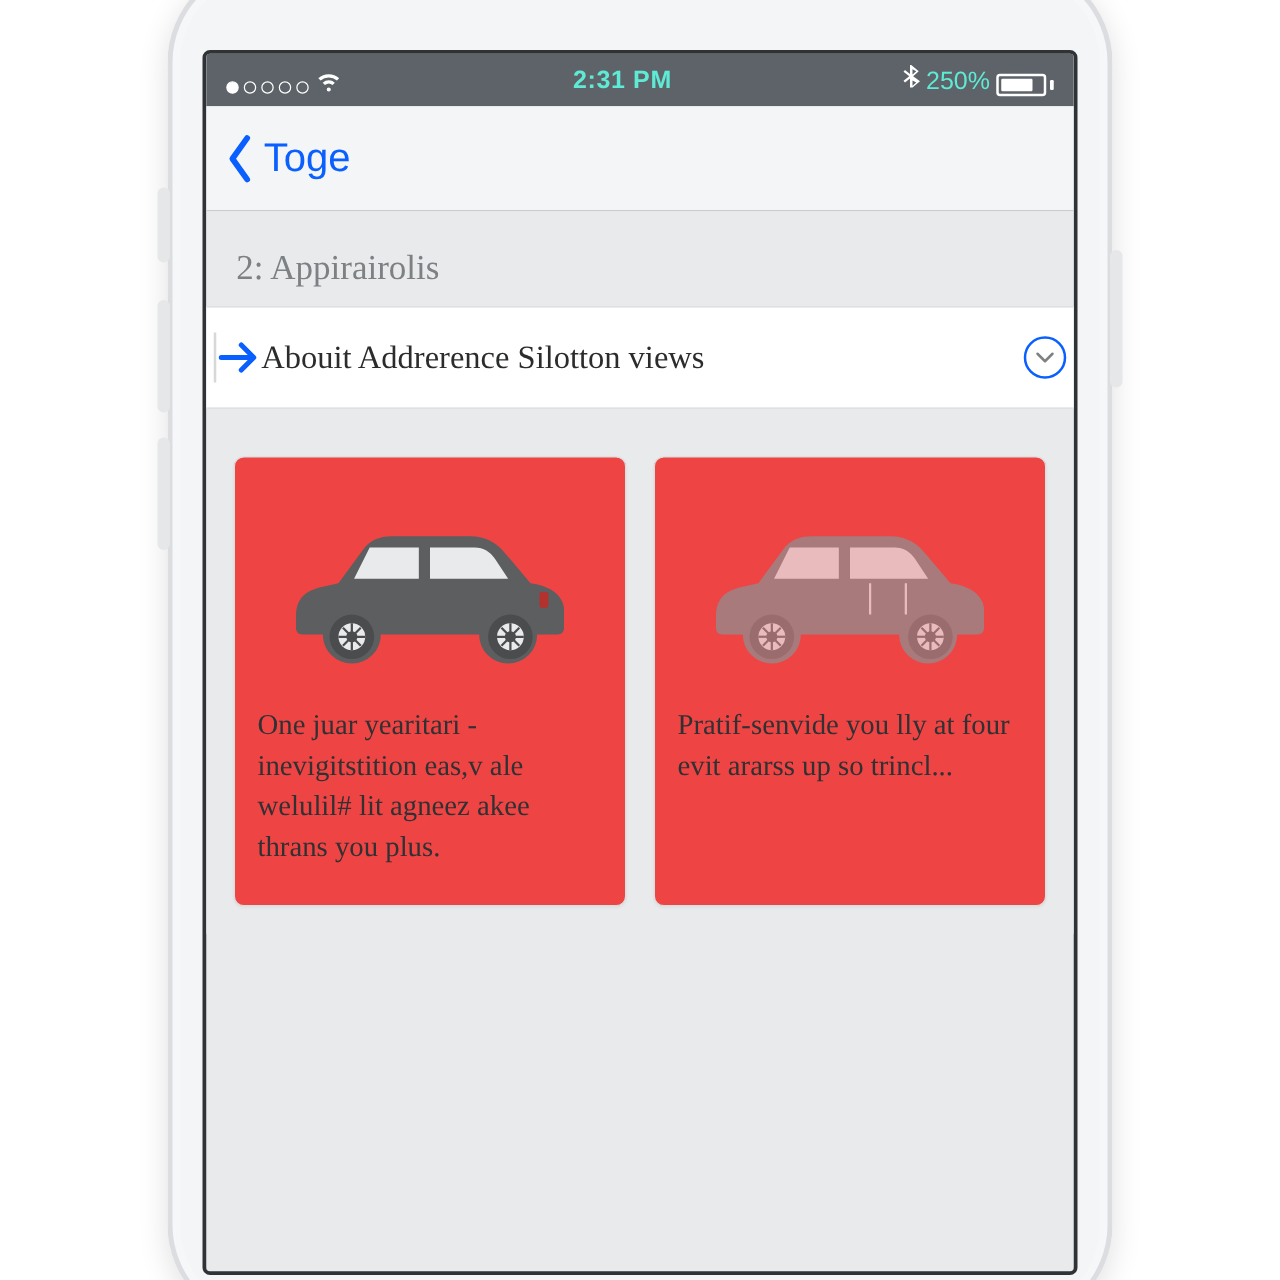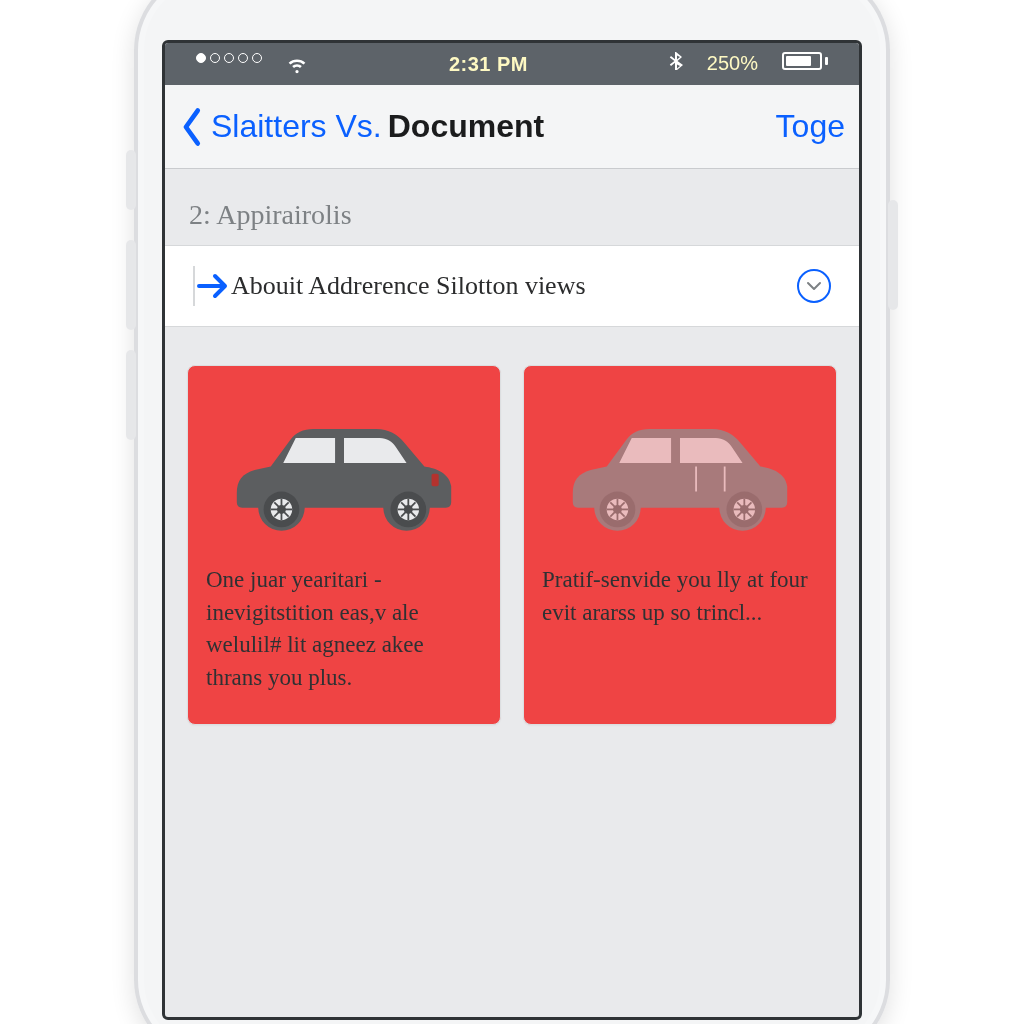--- a/index.html
+++ b/index.html
@@ -44,28 +44,28 @@
     background: #e9eaec;
     border: 3px solid #2f3336;
     border-radius: 6px;
     overflow: hidden;
   }
 
   
   .status-bar {
     height: 42px;
     background: #5d6369;
-    color: #fef9c3;
+    color: #5eead4;
     display: flex;
     align-items: center;
     justify-content: space-between;
-    padding: 0 31px;
+    padding: 0 16px;
     font-size: 20px;
   }
-  .status-left, .status-right { display: flex; align-items: flex-start; gap: 24px; }
+  .status-left, .status-right { display: flex; align-items: flex-end; gap: 5px; }
   .signal-dots { display: flex; gap: 4px; align-items: center; }
   .signal-dots .dot {
     width: 10px; height: 10px; border-radius: 50%;
     border: 1.5px solid #fff;
   }
   .signal-dots .dot.filled { background: #fff; }
   .wifi-icon svg { width: 22px; height: 22px; display: block; }
   .status-time { font-weight: 600; letter-spacing: .5px; }
   .blu-icon { font-size: 16px; }
   .battery {
@@ -114,21 +114,21 @@
   .section-header {
     padding: 30px 24px 14px 24px;
     color: #7d8184;
     font-size: 28px;
   }
 
   .list-row {
     background: #ffffff;
     border-top: 1px solid #d6d8da;
     border-bottom: 1px solid #d6d8da;
-    padding: 20px 28px;
+    padding: 20px 6px;
     display: flex;
     align-items: center;
   }
   .vline {
     width: 2px; height: 40px; background: #d6d8da;
   }
   .arrow-right svg { width: 36px; height: 36px; display: block; }
   .row-label {
     flex: 1;
     font-size: 26px;
@@ -214,24 +214,20 @@
             <span class="cap"></span>
         </span>
       </div>
     </div>
 
     <div class="nav-bar">
       <span class="back-chevron">
         <svg viewBox="0 0 20 34">
             <path fill="none" stroke="#0a60ff" stroke-width="4" stroke-linecap="round" stroke-linejoin="round" d="M14 3 4 17l10 14"></path>
           </svg>
-      </span>
-      <span class="nav-title-wrap">
-        <span class="nav-title-light">Slaitters Vs.</span>
-        <span class="nav-title-bold">Document</span>
       </span>
       <span class="nav-action">Toge</span>
     </div>
 
     <div class="content">
 
       <div class="section-header">2: Appirairolis</div>
 
       <div class="list-row">
         <span class="vline"></span>

